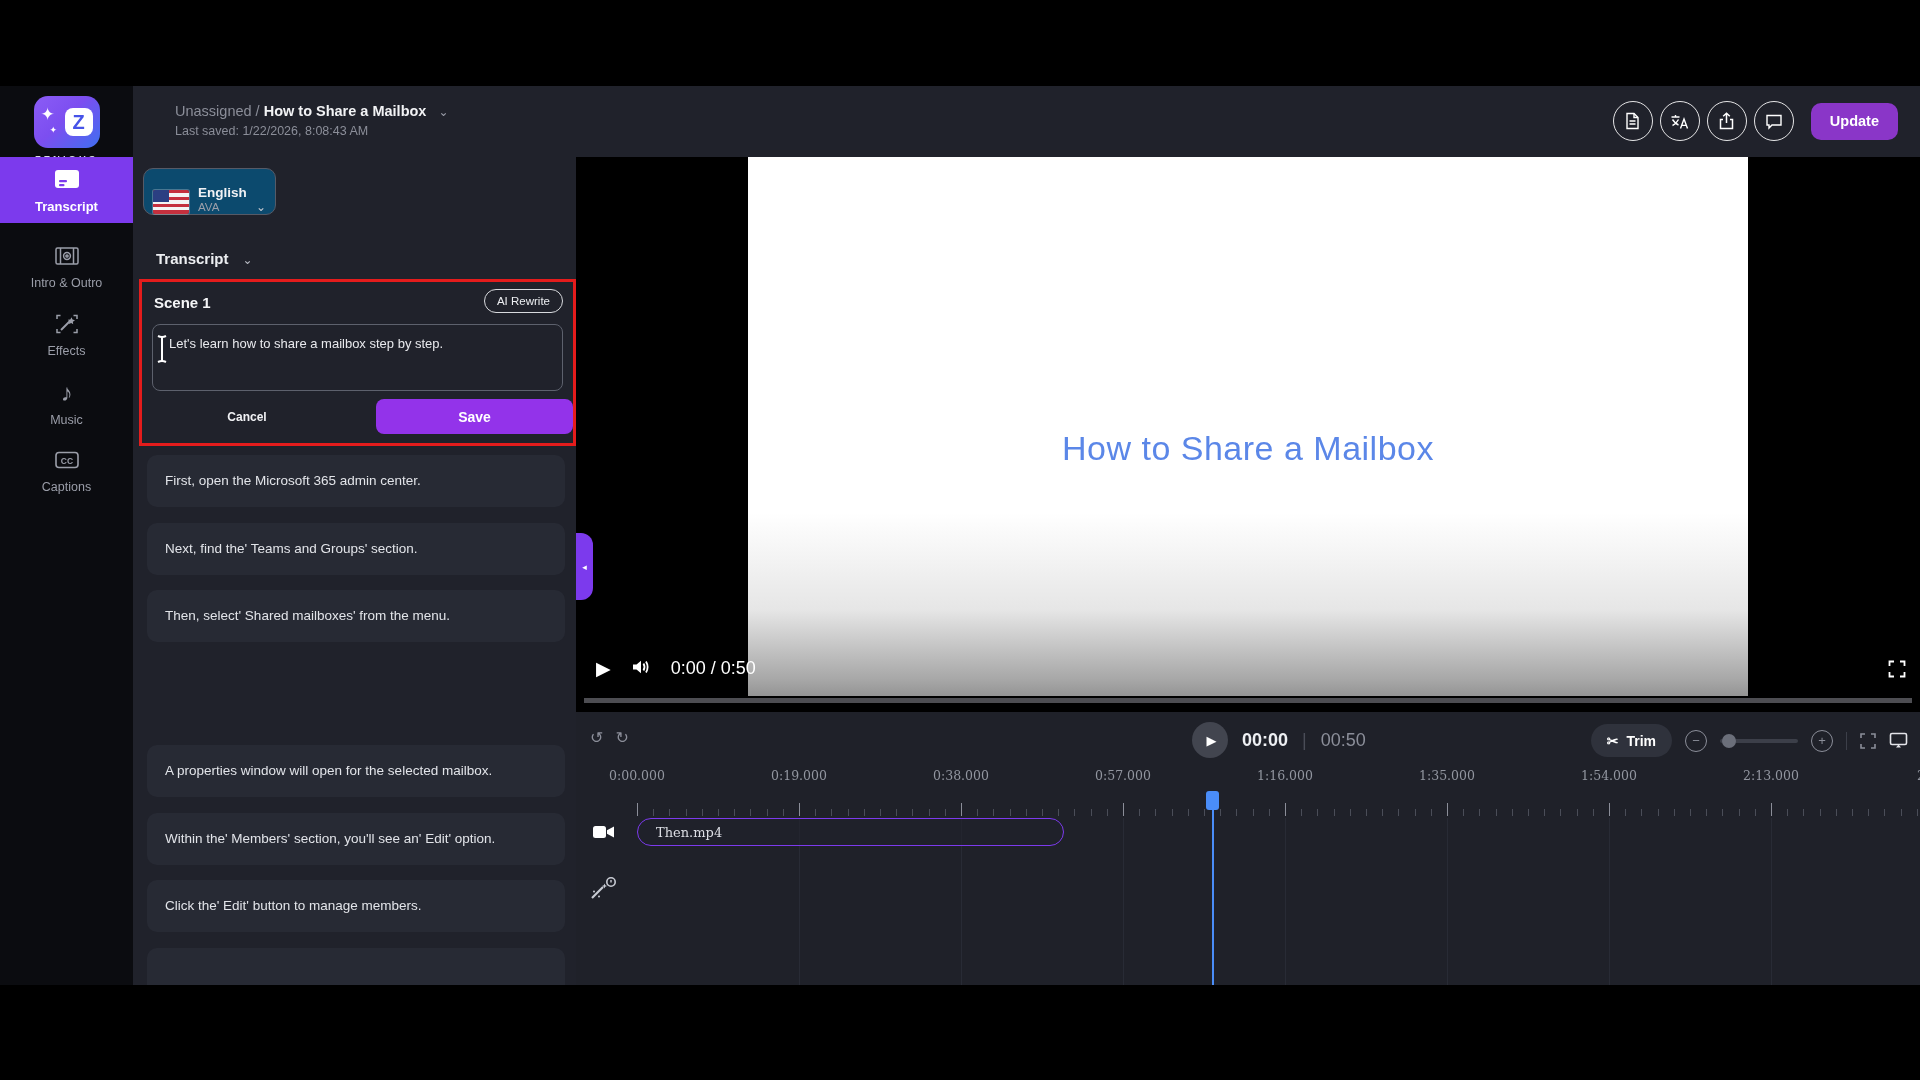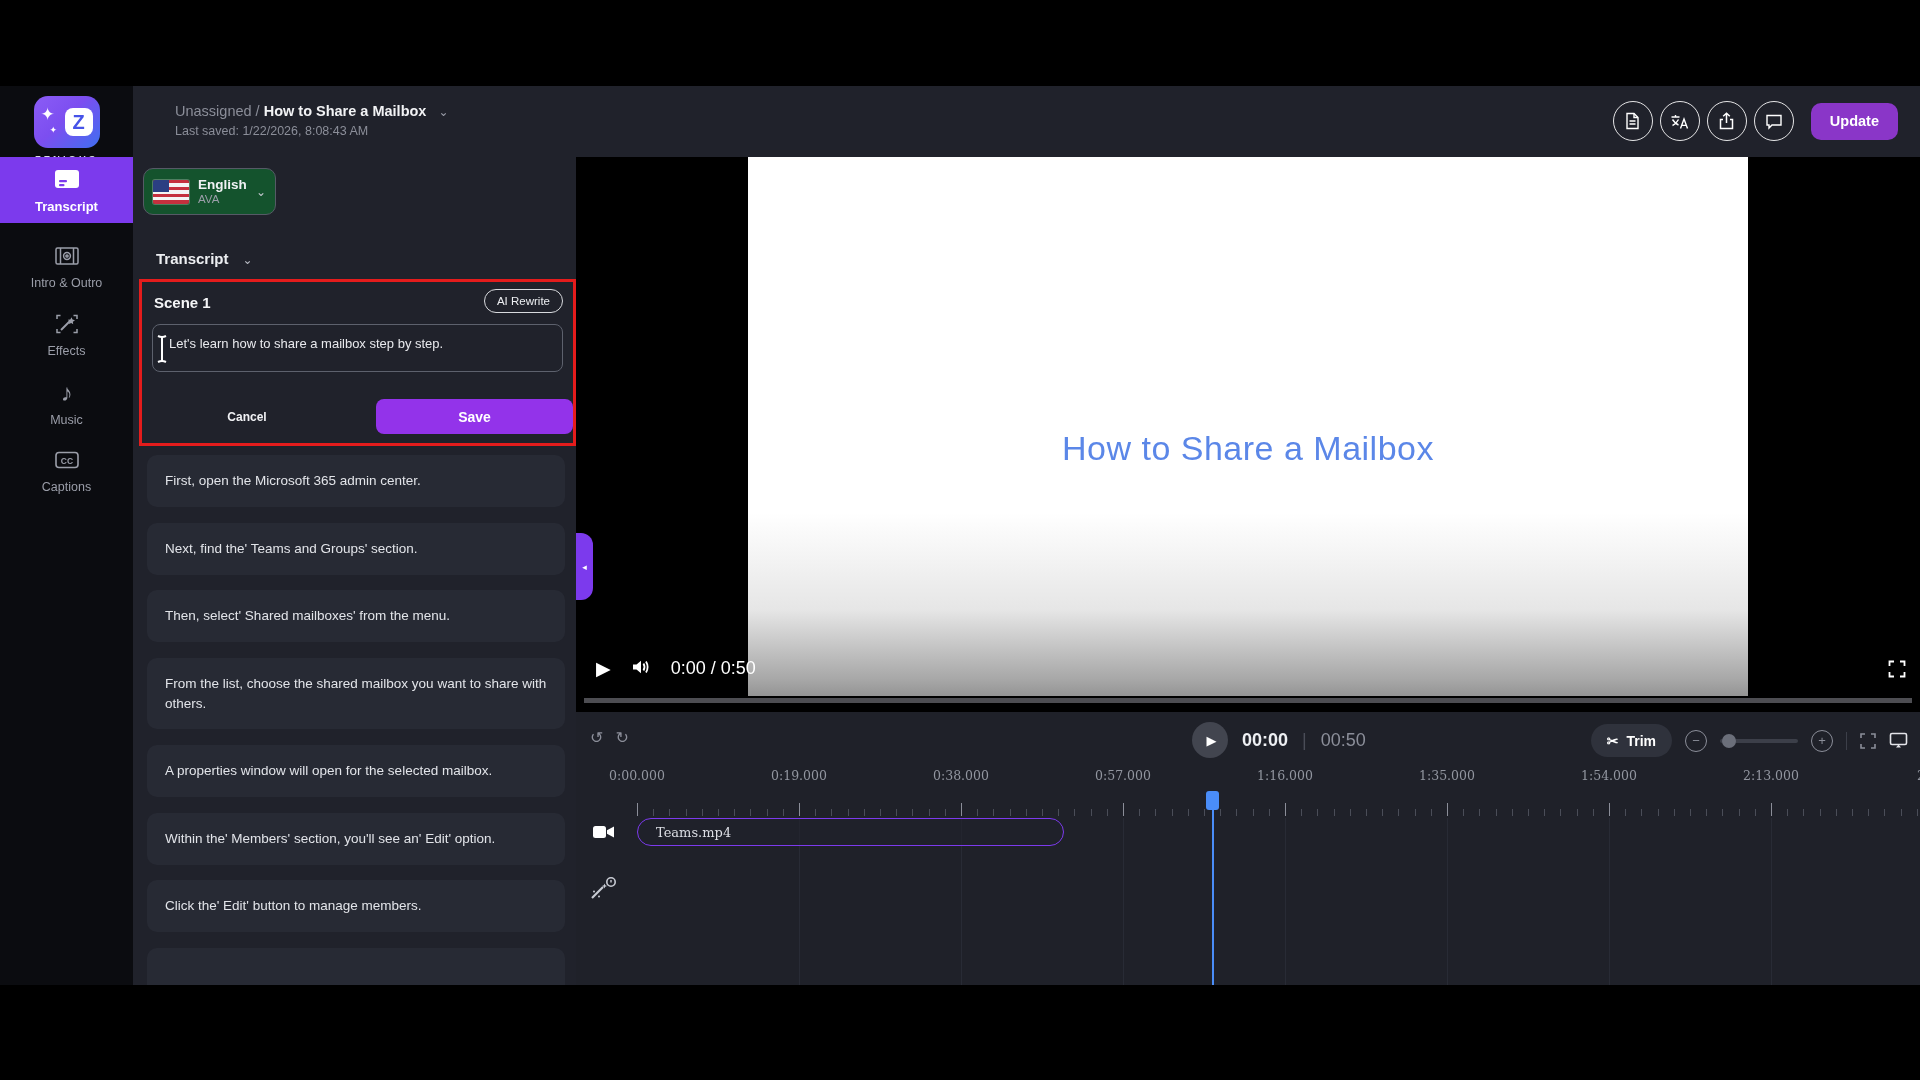--- a/index.html
+++ b/index.html
@@ -27,35 +27,35 @@
   .logo-z { position:absolute; right:7px; top:12px; width:28px; height:28px; background:#fff; border-radius:8px; color:#4653e8; font-weight:700; font-size:20px; line-height:28px; text-align:center; }
   .brand-name { margin-top:5px; font-size:9.5px; letter-spacing:3px; color:#d9dbe1; font-weight:600; }
   .nav-item { position:absolute; left:0; width:133px; display:flex; flex-direction:column; align-items:center; gap:7px; color:#9b9ea9; cursor:pointer; padding-top:9px; }
   .nav-item .nav-label { font-size:12.5px; }
   .nav-item.active { background:#7c3aed; color:#fff; }
   .nav-item.active .nav-label { font-weight:700; font-size:13px; }
   .nav-icon { height:26px; display:flex; align-items:center; justify-content:center; }
 
   
   #panel { position:absolute; left:133px; top:157px; width:443px; height:828px; background:#20222b; overflow:hidden; }
-  .lang-box { position:absolute; left:10px; top:11px; width:133px; height:47px; border:1px solid #565a66; border-radius:10px; display:flex; align-items:center; padding:0 9px; gap:9px; cursor:pointer; background:#14532d; }
+  .lang-box { position:absolute; left:10px; top:11px; width:133px; height:47px; border:1px solid #565a66; border-radius:10px; display:flex; align-items:flex-end; padding:0 9px; gap:9px; cursor:pointer; background:#0c4a6e; }
   .flag { position:relative; width:36px; height:24px; border-radius:2px; overflow:hidden; background:repeating-linear-gradient(180deg,#c5303e 0 3.4px,#f4f4f4 3.4px 6.8px); box-shadow:0 0 0 1px rgba(255,255,255,.25); }
   .flag .canton { position:absolute; left:0; top:0; width:16px; height:12px; background:#2b3f82; }
   .lang-text { display:flex; flex-direction:column; line-height:1.15; }
   .lang-name { font-size:13.5px; font-weight:700; color:#f0f1f4; }
   .lang-voice { font-size:11.5px; color:#9b9ea9; }
   .lang-chev { margin-left:auto; color:#c4c7cf; font-size:12px; }
 
   .section-label { position:absolute; left:23px; top:93px; font-size:15px; font-weight:600; color:#eceef1; cursor:pointer; }
   .section-label .chev { margin-left:14px; color:#b9bcc4; font-size:12px; font-weight:400; }
 
   .redbox { position:absolute; left:6px; top:122px; width:437px; height:167px; border:3px solid #e41c1c; }
   .scene-title { position:absolute; left:12px; top:12px; font-size:15px; font-weight:700; color:#f4f5f7; }
   .ai-rewrite { position:absolute; right:10px; top:7px; height:24px; padding:0 12px; border:1px solid #d8dade; border-radius:999px; background:transparent; color:#eceef1; font-size:11.5px; font-family:"Liberation Sans",sans-serif; cursor:pointer; }
-  .scene-textarea { position:absolute; left:10px; top:42px; width:411px; height:48px; border:1px solid #5d616d; border-radius:8px; background:#20222b; color:#e8e9ed; font-size:13px; padding:10px 12px 10px 16px; resize:none; font-family:"Liberation Sans",sans-serif; line-height:1.35; }
+  .scene-textarea { position:absolute; left:10px; top:42px; width:411px; height:67px; border:1px solid #5d616d; border-radius:8px; background:#20222b; color:#e8e9ed; font-size:13px; padding:10px 12px 10px 16px; resize:none; font-family:"Liberation Sans",sans-serif; line-height:1.35; }
   .ibeam { position:absolute; left:14px; top:52px; width:12px; height:30px; pointer-events:none; }
   .scene-actions { position:absolute; left:10px; bottom:9px; width:421px; display:flex; align-items:center; }
   .cancel-btn { width:190px; background:transparent; border:none; color:#f0f1f4; font-size:12px; font-weight:600; font-family:"Liberation Sans",sans-serif; cursor:pointer; text-align:center; }
   .save-btn { width:197px; height:35px; margin-left:auto; background:#9333ea; border:none; border-radius:8px; color:#fff; font-size:14px; font-weight:600; font-family:"Liberation Sans",sans-serif; cursor:pointer; }
 
   .line-card { position:absolute; left:14px; width:418px; background:#272a34; border-radius:10px; padding:16px 18px; font-size:13.5px; color:#e2e4e9; line-height:1.45; cursor:pointer; }
 
   .collapse-tab { position:absolute; left:576px; top:533px; width:17px; height:67px; background:#7c3aed; border-radius:0 12px 12px 0; display:flex; align-items:center; justify-content:center; color:#fff; font-size:9px; cursor:pointer; z-index:5; }
 
   
@@ -237,21 +237,20 @@
         </svg>
       <div class="scene-actions">
         <button class="cancel-btn">Cancel</button>
         <button class="save-btn">Save</button>
       </div>
     </div>
 
     <div class="line-card" style="top:298px;">First, open the Microsoft 365 admin center.</div>
     <div class="line-card" style="top:366px;">Next, find the' Teams and Groups' section.</div>
     <div class="line-card" style="top:433px;">Then, select' Shared mailboxes' from the menu.</div>
-    <div class="line-card" style="top:501px;">From the list, choose the shared mailbox you want to share with others.</div>
     <div class="line-card" style="top:588px;">A properties window will open for the selected mailbox.</div>
     <div class="line-card" style="top:656px;">Within the' Members' section, you'll see an' Edit' option.</div>
     <div class="line-card" style="top:723px;">Click the' Edit' button to manage members.</div>
     <div class="line-card" style="top:791px; height:50px;"></div>
   </div>
 
   <div class="collapse-tab">
       <span>◂</span>
     </div>
 
@@ -429,21 +428,21 @@
         <svg width="30" height="30" viewBox="0 0 30 30" fill="none" stroke="#c9ccd4" stroke-width="1.6">
             <path d="M4 24 15 13" stroke-width="2.2"></path>
             <path d="M16.5 9.5 17.2 11.3 19 12 17.2 12.7 16.5 14.5 15.8 12.7 14 12 15.8 11.3Z" fill="#c9ccd4" stroke="none"></path>
             <circle cx="6" cy="17.5" r="1" fill="#c9ccd4" stroke="none"></circle>
             <circle cx="11" cy="22.5" r="1" fill="#c9ccd4" stroke="none"></circle>
             <circle cx="23" cy="8" r="4.2"></circle>
             <path d="M23 6v2.6M23 10.2v.1" stroke-width="1.4"></path>
           </svg>
       </span>
       <div class="clip">
-        <span class="clip-name">Teams.mp4</span>
+        <span class="clip-name">Then.mp4</span>
       </div>
     </div>
 
     <div class="playhead-line"></div>
     <div class="playhead-handle"></div>
   </div>
 
 </div>
 
 </body></html>

